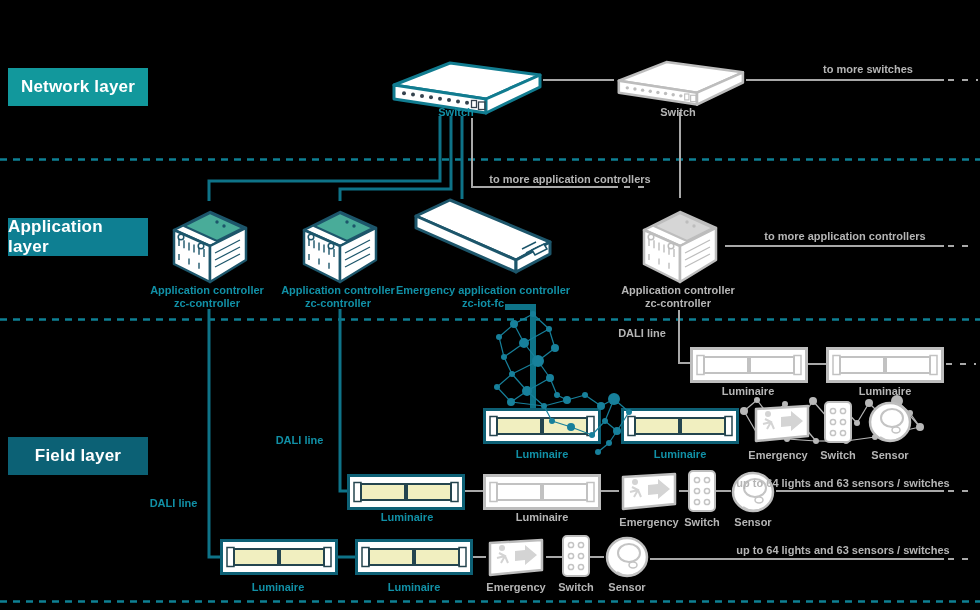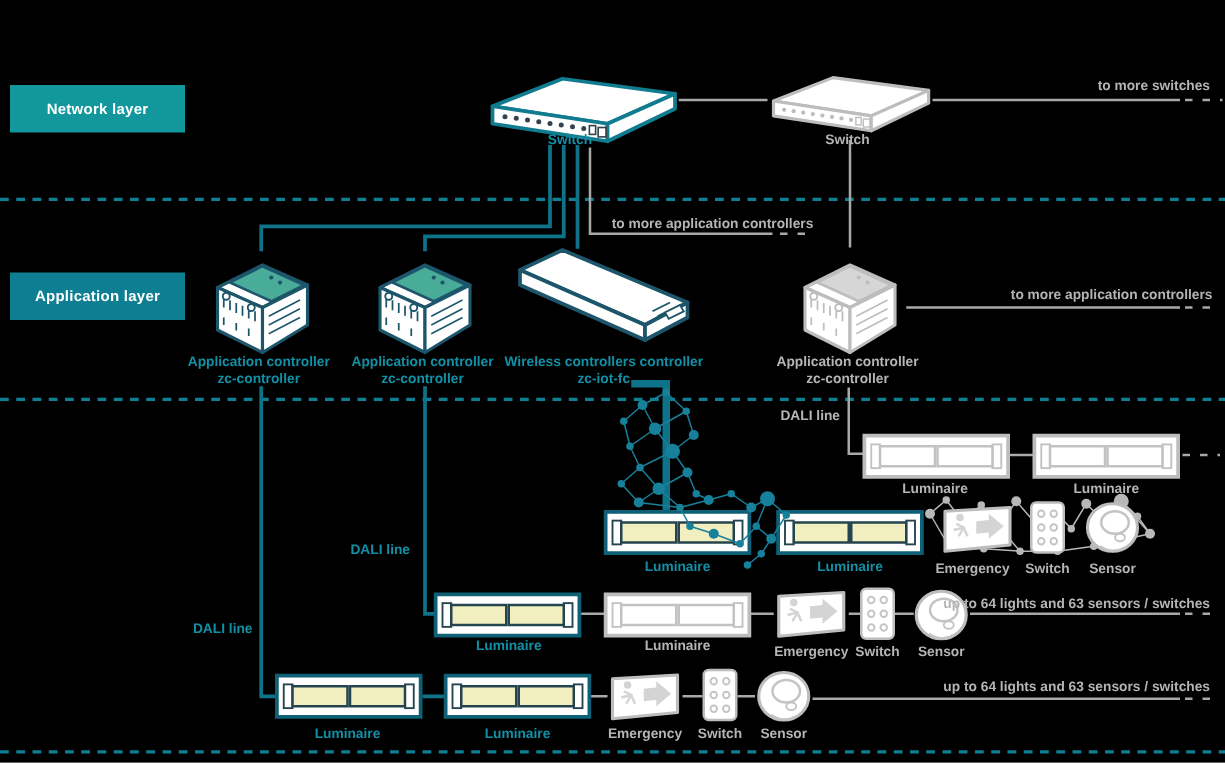--- a/index.html
+++ b/index.html
@@ -1,28 +1,28 @@
 <!DOCTYPE html>
 <html style="--background: #000000; --layer-network: #12989c; --layer-controller: #0e7f92; --layer-field: #0c6175; --separator: #0e8094; --line-teal: #0e7388; --line-gray: #a8a8a8; --text-teal: #1190a6; --text-gray: #b5b5b5; --device-teal: #1d566b; --switch-teal: #117c90; --mint: #49ac99; --luminaire-teal: #0d6075; --lamp-yellow: #f1efc0; --device-gray: #bdbdbd; --mesh-teal: #17809b; --mesh-gray: #b8b8b8;"><head>
 <meta charset="utf-8">
 <style>
   html,body{margin:0;padding:0;}
   #stage{position:relative;width:980px;height:610px;background:var(--background,#000);
          font-family:"Liberation Sans",sans-serif;overflow:hidden;}
   #diagram{position:absolute;left:0;top:0;}
   .layer-box{position:absolute;left:8px;width:140px;height:38px;display:flex;
              align-items:center;justify-content:center;color:#fff;
-             font-weight:bold;font-size:12px;letter-spacing:.2px;}
+             font-weight:bold;font-size:17px;letter-spacing:.2px;}
   #layer-network{top:68px;background:var(--layer-network);}
   #layer-controller{top:218px;background:var(--layer-controller);}
   #layer-field{top:437px;background:var(--layer-field);}
   .lbl{position:absolute;font-weight:bold;font-size:11px;line-height:12px;
        color:var(--text-teal);text-align:center;white-space:nowrap;}
   .gray{color:var(--text-gray);}
-  .right{text-align:right;}
+  .right{}
   
   .sep{stroke:var(--separator);stroke-width:2.5;stroke-dasharray:7 6;}
   .gline{stroke:var(--line-gray);stroke-width:2;fill:none;}
   .gdash{stroke:var(--line-gray);stroke-width:2;fill:none;stroke-dasharray:6 8;}
   .tline{stroke:var(--line-teal);stroke-width:3;fill:none;}
   .trunk{stroke:var(--line-teal);stroke-width:6;fill:none;}
   .mesh-t line{stroke:var(--mesh-teal);stroke-width:1.2;}
   .mesh-t circle{fill:var(--mesh-teal);}
   .mesh-g line{stroke:var(--mesh-gray);stroke-width:1.2;}
   .mesh-g circle{fill:var(--mesh-gray);}
@@ -309,32 +309,33 @@
         <circle cx="592" cy="435" r="3"></circle>
         <circle cx="571" cy="427" r="4"></circle>
         <circle cx="552" cy="421" r="3"></circle>
         <circle cx="609" cy="443" r="3"></circle>
         <circle cx="598" cy="452" r="3"></circle>
       </g>
   </svg>
 
   <div class="layer-box" id="layer-network">Network layer</div>
   <div class="layer-box" id="layer-controller">Application layer</div>
+  <div class="layer-box" id="layer-field">Field layer</div>
 
   <div class="lbl" style="left:416px;top:106px;width:80px">Switch</div>
   <div class="lbl gray" style="left:638px;top:106px;width:80px">Switch</div>
   <div class="lbl gray right" style="left:768px;top:63px;width:200px">to more switches</div>
   <div class="lbl gray" style="left:470px;top:173px;width:200px">to more application controllers</div>
 
   <div class="lbl gray right" style="left:720px;top:230px;width:250px">to more application controllers</div>
   <div class="lbl" style="left:137px;top:284px;width:140px">Application controller</div>
   <div class="lbl" style="left:137px;top:297px;width:140px">zc-controller</div>
   <div class="lbl" style="left:268px;top:284px;width:140px">Application controller</div>
   <div class="lbl" style="left:268px;top:297px;width:140px">zc-controller</div>
-  <div class="lbl" style="left:388px;top:284px;width:190px">Wireless controllers controller</div>
+  <div class="lbl" style="left:388px;top:284px;width:190px">Emergency application controller</div>
   <div class="lbl" style="left:388px;top:297px;width:190px">zc-iot-fc</div>
   <div class="lbl gray" style="left:608px;top:284px;width:140px">Application controller</div>
   <div class="lbl gray" style="left:608px;top:297px;width:140px">zc-controller</div>
 
   <div class="lbl gray right" style="left:612px;top:327px;width:60px">DALI line</div>
   <div class="lbl right" style="left:145px;top:497px;width:57px">DALI line</div>
   <div class="lbl right" style="left:271px;top:434px;width:57px">DALI line</div>
 
   <div class="lbl gray" style="left:703px;top:385px;width:90px">Luminaire</div>
   <div class="lbl gray" style="left:840px;top:385px;width:90px">Luminaire</div>

